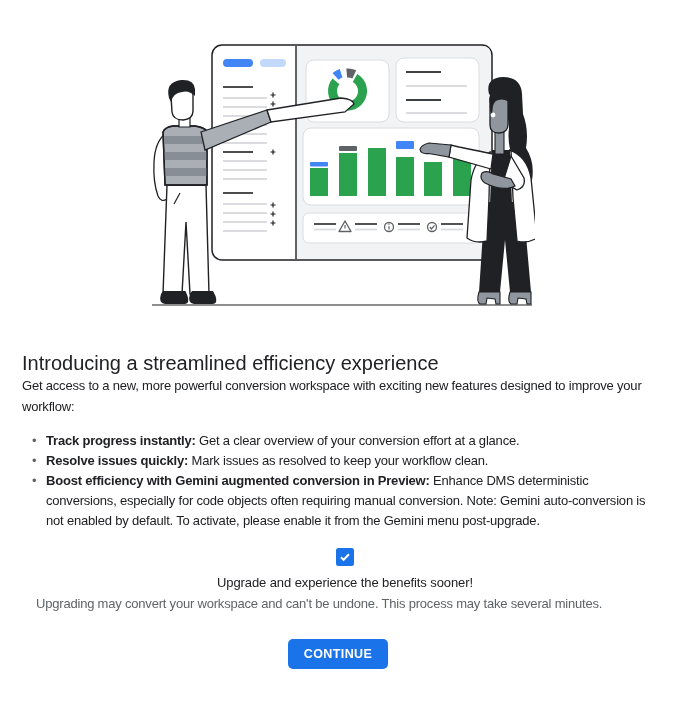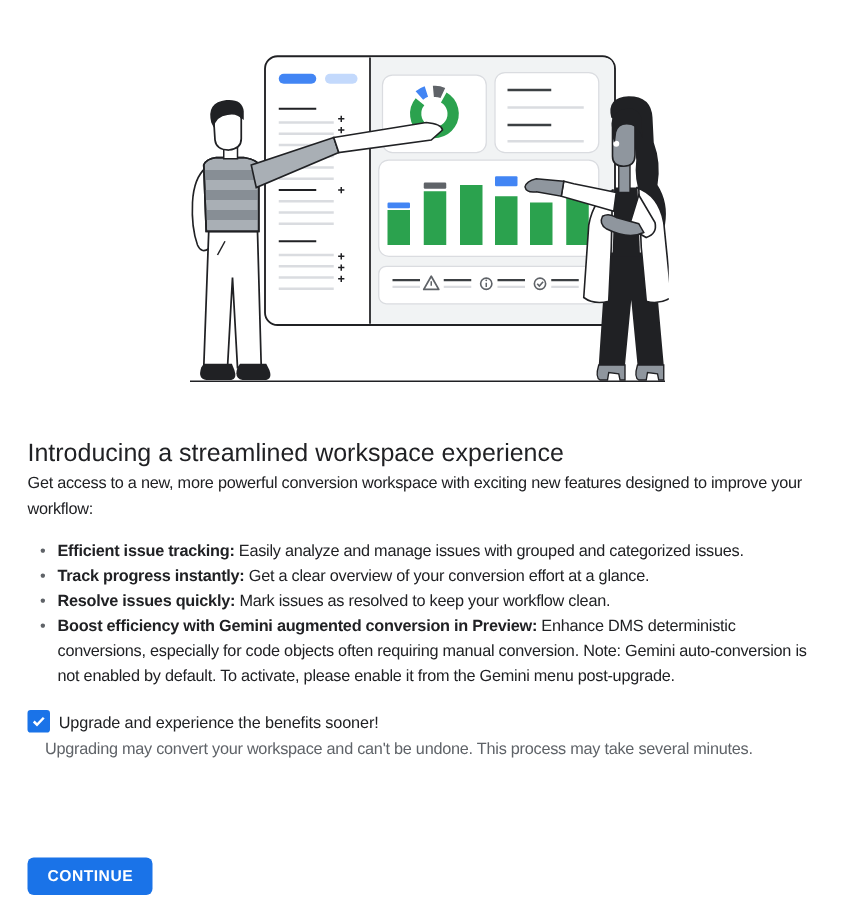--- a/index.html
+++ b/index.html
@@ -22,35 +22,35 @@
   ul.features { margin-top:14px; list-style:none; }
   ul.features li {
     position:relative; padding-left:24px; font-size:13px; line-height:20px;
     letter-spacing:-0.2px; color:var(--ink); max-width:640px;
   }
   ul.features li::before {
     content:"\2022"; position:absolute; left:10px; top:0;
     color:var(--muted); font-size:13px;
   }
   ul.features .lead { font-weight:bold; }
-  .cb-row { margin-top:17px; display:flex; gap:7px; }
+  .cb-row { margin-top:17px; display:flex; align-items:center; gap:7px;flex-direction:column; }
   .checkbox {
     width:18px; height:18px; border-radius:2.5px; border:2px solid var(--accent);
     background:#fff; flex:0 0 auto; display:flex; align-items:center; justify-content:center;
     cursor:pointer;
   }
   .checkbox.checked { background:var(--accent); border-color:var(--accent); }
   .checkbox svg { display:none; }
   .checkbox.checked svg { display:block; }
   .cb-label { font-size:13px; line-height:19px; color:var(--ink); letter-spacing:-0.1px; cursor:pointer; }
   .helper {
     margin-top:4px; margin-left:14px; font-size:13px; line-height:16px;
     color:var(--muted); letter-spacing:-0.2px;
   }
-  .footer { margin-top:79px; padding-right:14px; display:flex; justify-content:flex-start; }
+  .footer { margin-top:27px; padding-right:14px; display:flex; justify-content:center; }
   .btn-primary {
     background:var(--accent); color:#fff; border:none; border-radius:5px;
     height:30px; padding:0 16px; font-family:inherit; font-size:12.5px;
     font-weight:bold; letter-spacing:0.4px; cursor:pointer;
   }
 </style>
 </head>
 <body>
 
 <div class="illus-wrap">
@@ -198,25 +198,24 @@
       <path d="M341 60 Q341 52 350 52 Q359 52 359 61 L359 84 Q359 93 350 93 Q341 93 341 85 Z" fill="var(--skingray)" stroke="var(--ink)" stroke-width="1.3"></path>
       <circle cx="344" cy="75" r="2.4" fill="#fff"></circle>
       <path d="M341 64 Q338 52 348 48 Q360 44 364 54 L365 70 Q362 62 356 60 Q346 58 344 66 L343 74 Q340 70 341 64 Z" fill="var(--ink)"></path>
     </g>
 
     <line x1="3" y1="265" x2="383" y2="265" stroke="var(--ink)" stroke-width="1.2"></line>
   </svg>
 </div>
 
 <div class="content">
-  <h1 class="title">Introducing a streamlined workspace experience</h1>
+  <h1 class="title">Introducing a streamlined efficiency experience</h1>
   <p class="intro">Get access to a new, more powerful conversion workspace with exciting new features designed to improve your workflow:</p>
 
   <ul class="features">
-    <li><span class="lead">Efficient issue tracking:</span><span> Easily analyze and manage issues with grouped and categorized issues.</span></li>
     <li><span class="lead">Track progress instantly:</span><span> Get a clear overview of your conversion effort at a glance.</span></li>
     <li><span class="lead">Resolve issues quickly:</span><span> Mark issues as resolved to keep your workflow clean.</span></li>
     <li><span class="lead">Boost efficiency with Gemini augmented conversion in Preview:</span><span> Enhance DMS deterministic conversions, especially for code objects often requiring manual conversion. Note: Gemini auto-conversion is not enabled by default. To activate, please enable it from the Gemini menu post-upgrade.</span></li>
   </ul>
 
   <div class="cb-row">
     <div class="checkbox checked" role="checkbox" aria-checked="true">
       <svg width="12" height="12" viewBox="0 0 12 12">
         <path d="M2 6.2 L4.6 8.8 L10 3.2" fill="none" stroke="#fff" stroke-width="2"></path>
       </svg>

